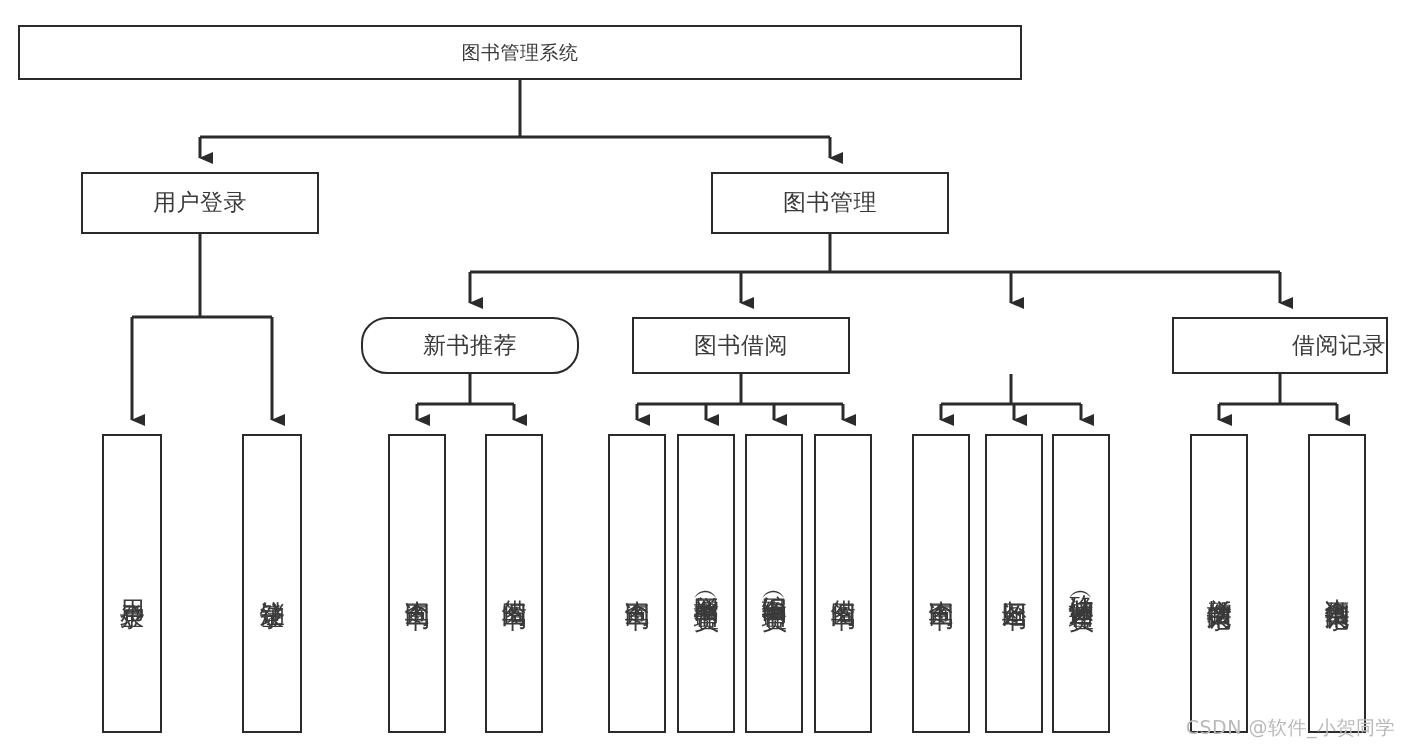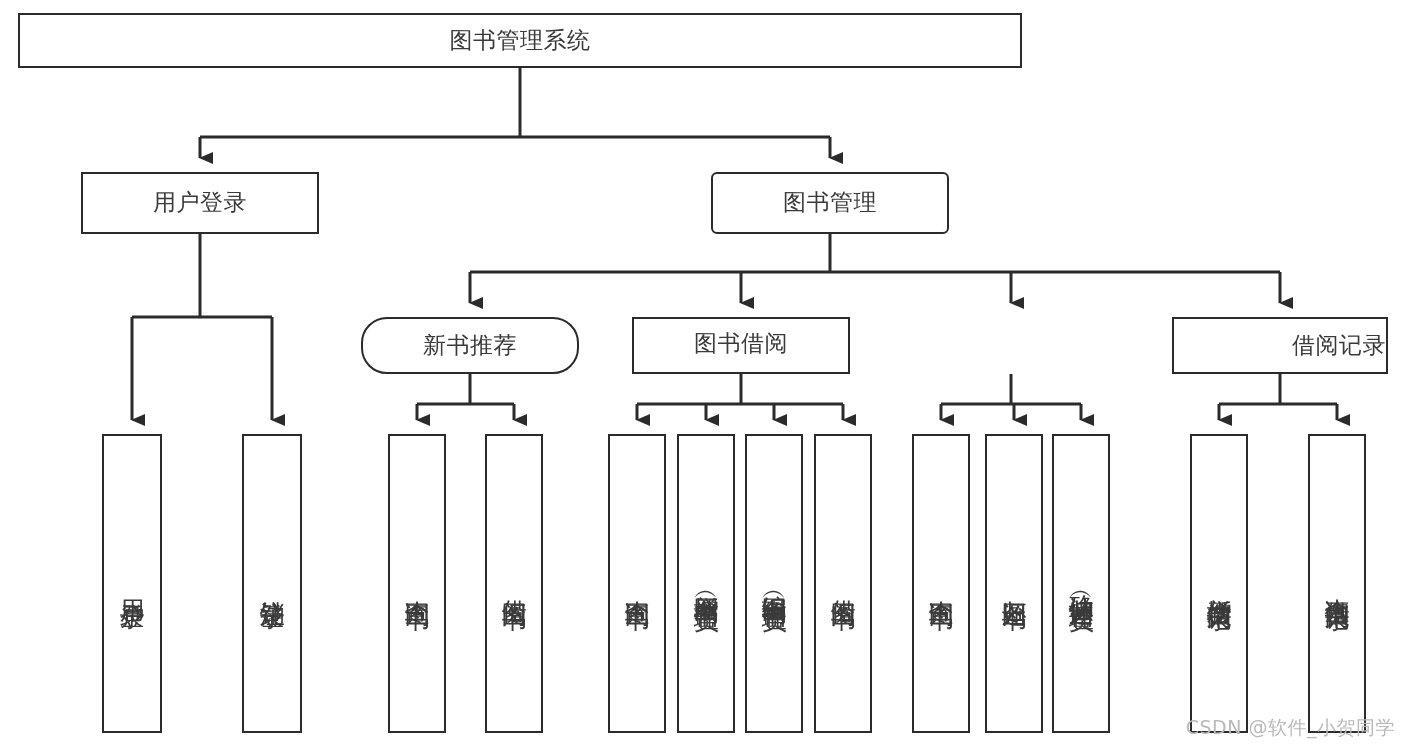--- a/index.html
+++ b/index.html
@@ -35,21 +35,22 @@
     justify-content: center;
     color: #3a3a3a;
     text-align: center;
   }
   .node-h {
     font-size: 23px;
     letter-spacing: 0.5px;
     line-height: 1.2;
   }
   .node-root {
-    font-size: 23px;
+    font-size: 19px;
+    margin-top: 12px;
   }
   .node-v {
     writing-mode: vertical-rl;
     text-orientation: upright;
     font-size: 25px;
     line-height: 1.25;
     letter-spacing: 2px;
     padding: 6px 0;
     align-items: center;
     justify-content: center;
@@ -130,28 +131,28 @@
     </g>
   </svg>
 
   <div class="node node-h node-root" style="left:18px; top:13px; width:1004px; height:55px;">
     <span>图书管理系统</span>
   </div>
 
   <div class="node node-h" style="left:81px; top:172px; width:238px; height:62px;">
     <span>用户登录</span>
   </div>
-  <div class="node node-h" style="left:711px; top:172px; width:238px; height:62px;border-radius:6px;">
+  <div class="node node-h" style="left:711px; top:172px; width:238px; height:62px;">
     <span>图书管理</span>
   </div>
 
   <div class="node node-h" style="left:361px; top:317px; width:218px; height:57px;border-radius:26px;">
     <span>新书推荐</span>
   </div>
-  <div class="node node-h" style="left:632px; top:317px; width:218px; height:57px;font-family:Liberation Mono, monospace;">
+  <div class="node node-h" style="left:632px; top:317px; width:218px; height:57px;">
     <span>图书借阅</span>
   </div>
   <div class="node node-h" style="left:1172px; top:317px; width:216px; height:57px;justify-content:flex-end;">
     <span>借阅记录</span>
   </div>
 
   <div class="node node-v" style="left:102px; top:434px; width:60px; height:299px;">
     <span class="vtext">用户登录</span>
   </div>
   <div class="node node-v" style="left:242px; top:434px; width:60px; height:299px;">

